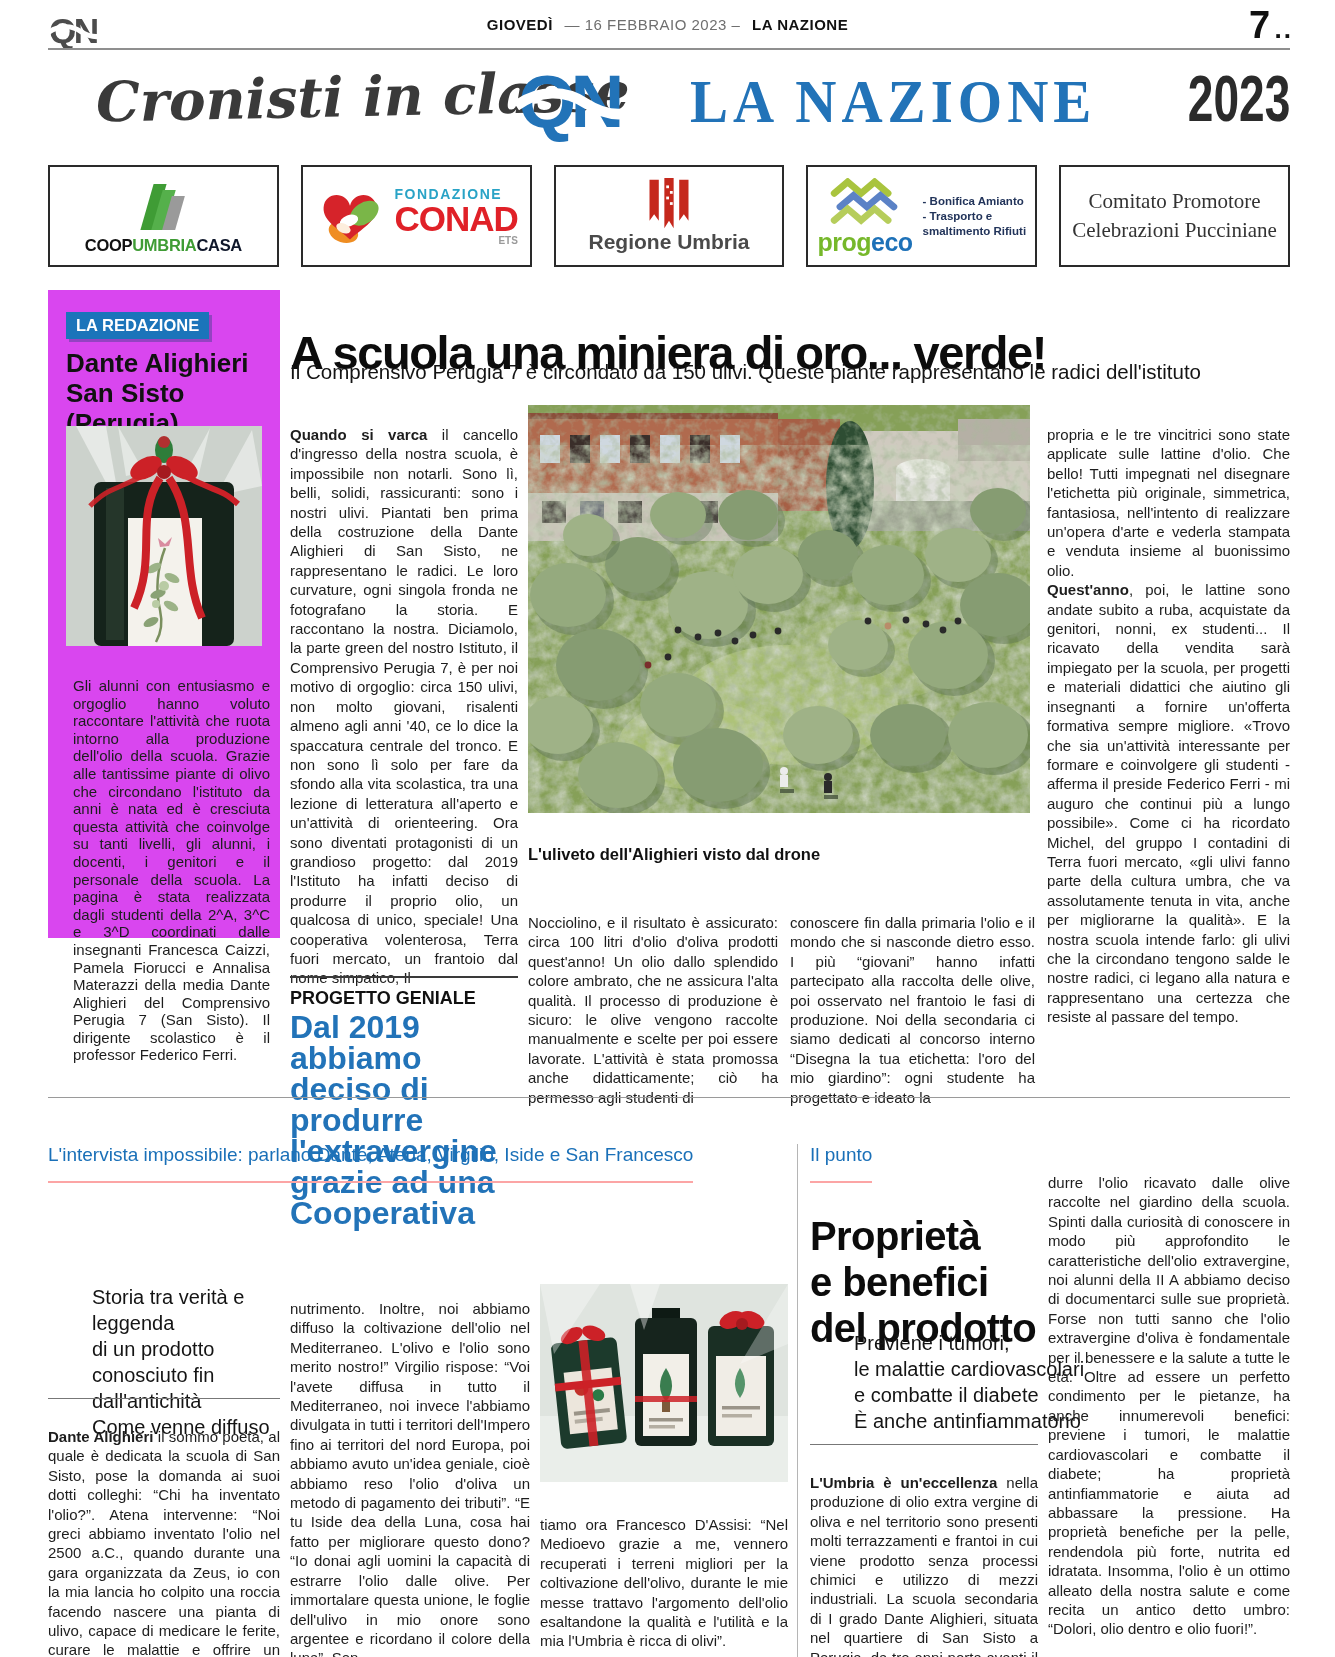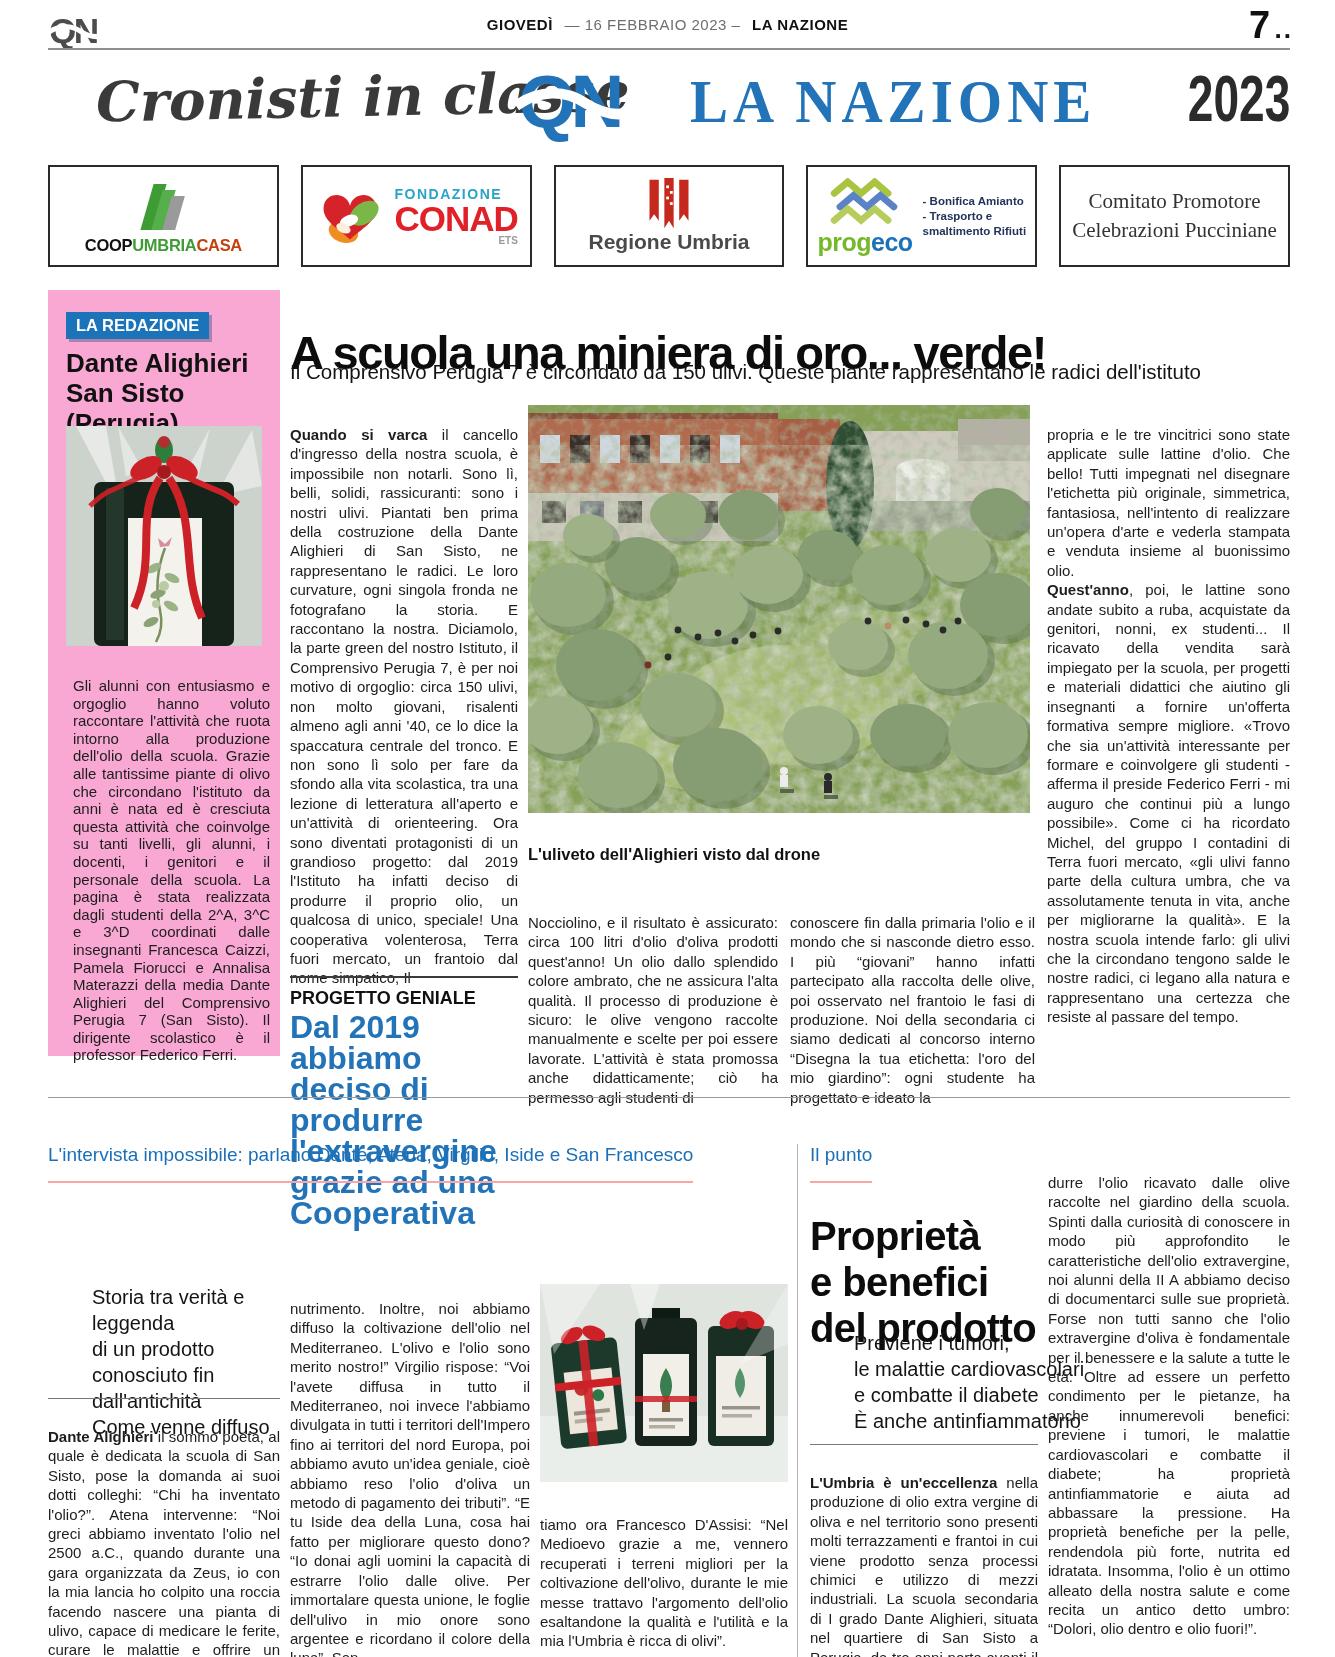--- a/index.html
+++ b/index.html
@@ -40,21 +40,21 @@
   .umbria-box{flex-direction:column;gap:0;}
   .umbria-label{color:#4a4a4a;font-weight:700;font-size:21px;}
   .progeco-left{display:flex;flex-direction:column;align-items:center;}
   .progeco-word{font-weight:800;font-size:25px;line-height:1;letter-spacing:-.5px;}
   .progeco-word .g{color:#76b82a;} .progeco-word .b{color:#1d71b8;}
   .progeco-services{font-size:11.5px;font-weight:700;color:#22345a;line-height:15px;}
   .comitato-label{font-family:"Liberation Serif",serif;font-size:21px;color:#333;
                   line-height:29px;text-align:center;}
 
   
-  .redazione{left:48px;top:290px;width:232px;height:766px;background:#f9a8d4;}
+  .redazione{left:48px;top:290px;width:232px;height:648px;background:#d946ef;}
   .badge{left:18px;top:22px;background:#1b74ba;color:#fff;font-weight:700;font-size:16.5px;
          padding:4px 10px;box-shadow:3px 3px 0 rgba(18,62,110,.35);}
   .red-title{left:18px;top:58px;width:200px;font-size:26px;line-height:30px;font-weight:800;color:#111;}
   .red-photo{left:18px;top:136px;}
   .red-body{left:25px;top:372px;width:197px;font-size:15px;line-height:17.6px;text-align:justify;
             color:#1d1d1d;hyphens:auto;}
 
   
   .headline{left:290px;top:294px;width:1002px;font-size:47px;font-weight:800;letter-spacing:-1.4px;
             color:#0c0c0c;white-space:nowrap;}
@@ -129,21 +129,21 @@
 
   <div class="abs sponsors">
     <div class="spon">
       <div style="display:flex;flex-direction:column;align-items:center;gap:6px">
         <span class="coop-mark">
           <i class="coop-bar" style="background:#3f9c35;height:46px"></i>
           <i class="coop-bar" style="background:#55b04b;height:40px;margin-top:6px"></i>
           <i class="coop-bar" style="background:#9a9a9a;height:34px;margin-top:12px"></i>
         </span>
         <span class="coop-text">
-          <span style="color:#111">COOP</span><span style="color:#3f9c35">UMBRIA</span><span style="color:#c2410c">CASA</span>
+          <span style="color:#111">COOP</span><span style="color:#3f9c35">UMBRIA</span><span style="color:#0f172a">CASA</span>
         </span>
       </div>
     </div>
 
     <div class="spon">
       <svg width="70" height="66" viewBox="0 0 74 70">
         <ellipse cx="30" cy="52" rx="16" ry="11" fill="#ef8d22" transform="rotate(18 30 52)"></ellipse>
         <path d="M37,24 C33,8 10,9 9,26 C8,41 26,49 37,60 C48,49 66,41 65,26 C64,9 41,8 37,24 Z" fill="#d6232a"></path>
         <ellipse cx="52" cy="32" rx="17" ry="11" fill="#7ab648" transform="rotate(-35 52 32)"></ellipse>
         <ellipse cx="36" cy="40" rx="10" ry="6" fill="#fff" transform="rotate(-20 36 40)"></ellipse>

